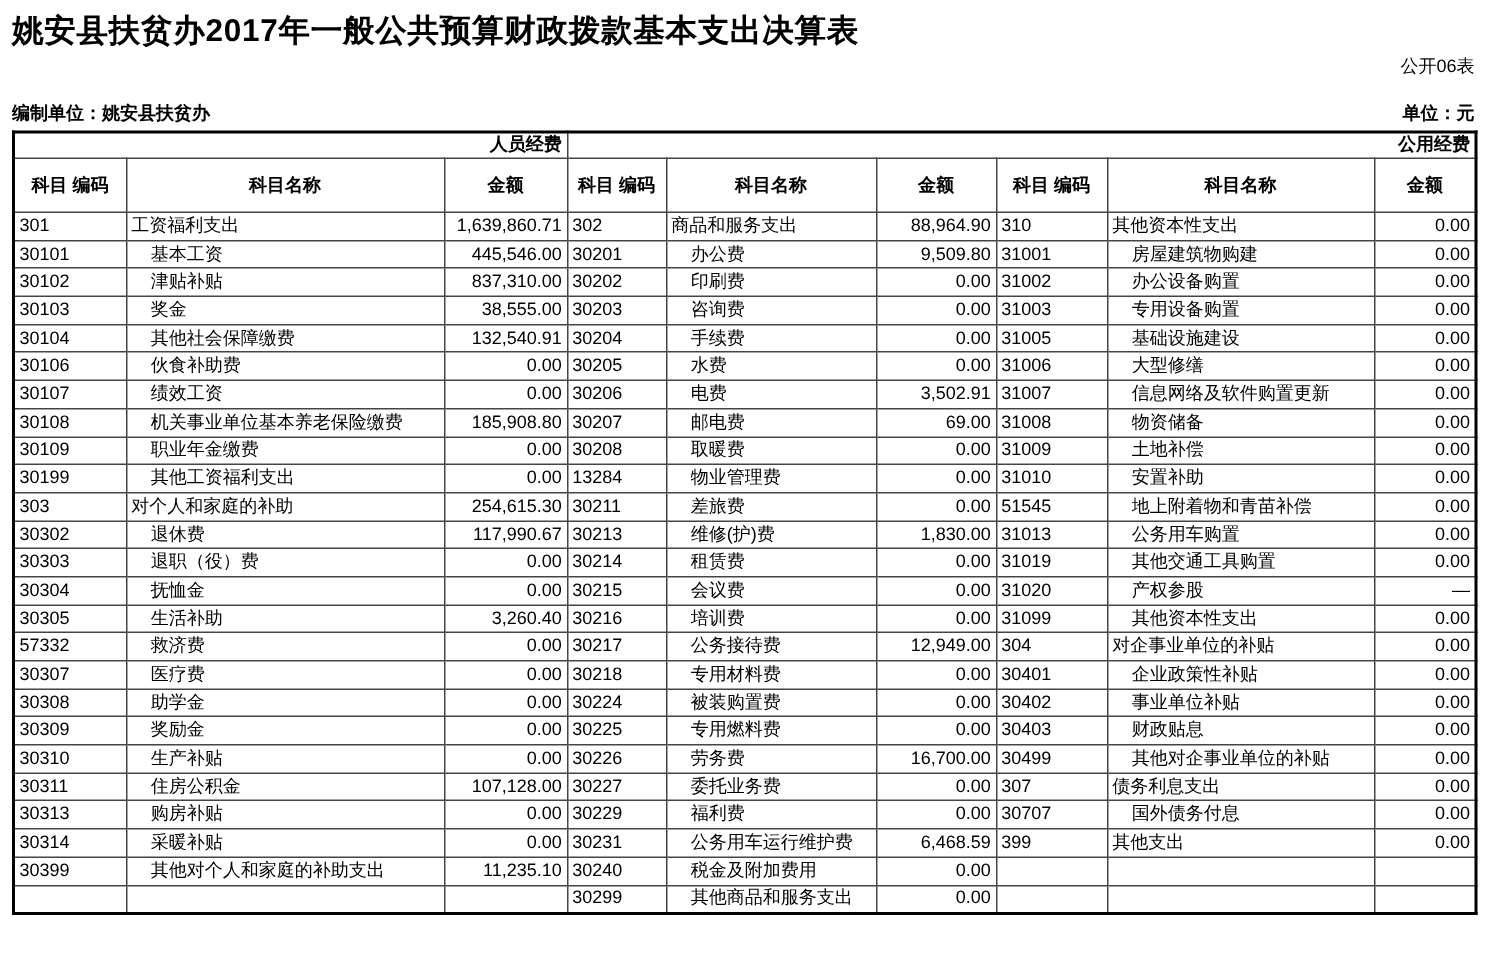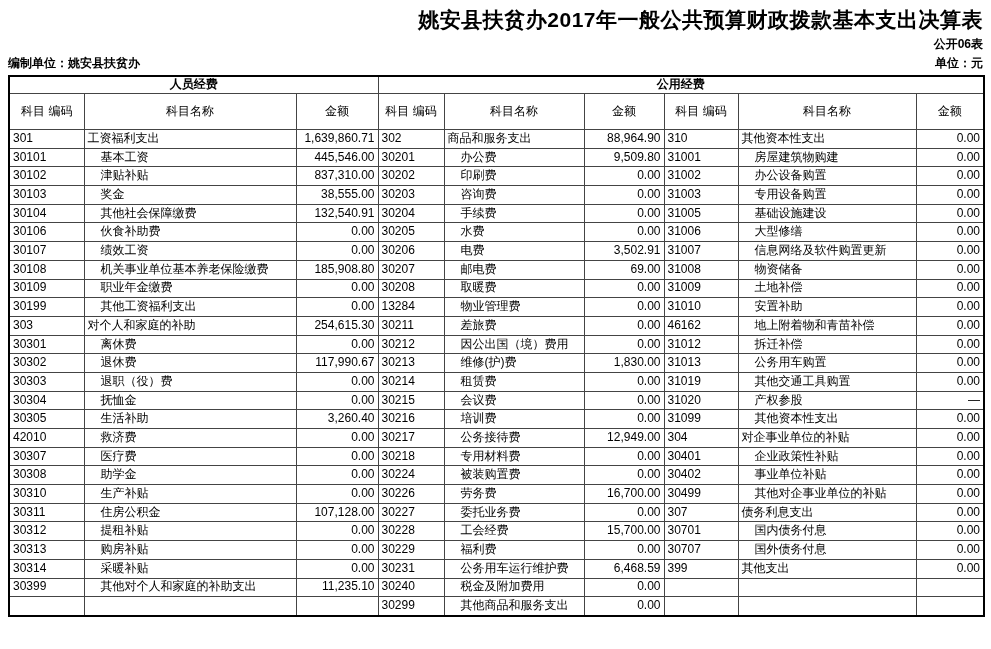--- a/index.html
+++ b/index.html
@@ -5,30 +5,30 @@
   html, body { margin: 0; padding: 0; background: #fff; }
   body {
     width: 991px; height: 649px;
     font-family: "Liberation Sans", sans-serif;
     color: #000;
     overflow: hidden;
   }
   .page { padding: 0 8px; }
   .title {
     margin: 6px 0 2px 0;
-    text-align: right;
+    text-align: left;
     font-size: 21px;
     font-weight: bold;
     letter-spacing: 0.5px;
   }
   .form-no {
     text-align: right;
     font-size: 12px;
-    font-weight: bold;
-    margin: 2px 0 2px 0;
+    font-weight: normal;
+    margin: 2px 0 14px 0;
   }
   .meta-row {
     display: flex;
     justify-content: space-between;
     font-size: 12px;
     font-weight: bold;
     margin: 2px 0 3px 0;
   }
   table.main {
     width: 975px;
@@ -37,24 +37,24 @@
     border: 2px solid #000;
     font-size: 12px;
   }
   table.main th, table.main td {
     border: 1px solid #444;
     padding: 0 3px;
     overflow: hidden;
     white-space: nowrap;
     line-height: 1.15;
   }
-  .group-row th { height: 16px; font-weight: bold; text-align: center; margin-top: 40px; }
+  .group-row th { height: 16px; font-weight: bold; text-align: right; margin-top: 40px; }
   .colhead-row th {
     height: 35px;
-    font-weight: normal;
+    font-weight: bold;
     text-align: center;
     white-space: pre-line;
     vertical-align: middle;
   }
   tbody td { height: 17.7px; }
   td.c-code { text-align: left; padding-left: 4px; }
   td.c-name { text-align: left; padding-left: 4px; }
   td.c-name.indent { padding-left: 16px; }
   td.c-amount { text-align: right; padding-right: 4px; }
 </style>
@@ -212,33 +212,22 @@
           <td class="c-name indent">安置补助</td>
           <td class="c-amount">0.00</td>
         </tr>
         <tr>
           <td class="c-code">303</td>
           <td class="c-name">对个人和家庭的补助</td>
           <td class="c-amount">254,615.30</td>
           <td class="c-code">30211</td>
           <td class="c-name indent">差旅费</td>
           <td class="c-amount">0.00</td>
-          <td class="c-code">46162</td>
+          <td class="c-code">51545</td>
           <td class="c-name indent">地上附着物和青苗补偿</td>
-          <td class="c-amount">0.00</td>
-        </tr>
-        <tr>
-          <td class="c-code">30301</td>
-          <td class="c-name indent">离休费</td>
-          <td class="c-amount">0.00</td>
-          <td class="c-code">30212</td>
-          <td class="c-name indent">因公出国（境）费用</td>
-          <td class="c-amount">0.00</td>
-          <td class="c-code">31012</td>
-          <td class="c-name indent">拆迁补偿</td>
           <td class="c-amount">0.00</td>
         </tr>
         <tr>
           <td class="c-code">30302</td>
           <td class="c-name indent">退休费</td>
           <td class="c-amount">117,990.67</td>
           <td class="c-code">30213</td>
           <td class="c-name indent">维修(护)费</td>
           <td class="c-amount">1,830.00</td>
           <td class="c-code">31013</td>
@@ -272,21 +261,21 @@
           <td class="c-name indent">生活补助</td>
           <td class="c-amount">3,260.40</td>
           <td class="c-code">30216</td>
           <td class="c-name indent">培训费</td>
           <td class="c-amount">0.00</td>
           <td class="c-code">31099</td>
           <td class="c-name indent">其他资本性支出</td>
           <td class="c-amount">0.00</td>
         </tr>
         <tr>
-          <td class="c-code">42010</td>
+          <td class="c-code">57332</td>
           <td class="c-name indent">救济费</td>
           <td class="c-amount">0.00</td>
           <td class="c-code">30217</td>
           <td class="c-name indent">公务接待费</td>
           <td class="c-amount">12,949.00</td>
           <td class="c-code">304</td>
           <td class="c-name">对企事业单位的补贴</td>
           <td class="c-amount">0.00</td>
         </tr>
         <tr>
@@ -305,20 +294,31 @@
           <td class="c-name indent">助学金</td>
           <td class="c-amount">0.00</td>
           <td class="c-code">30224</td>
           <td class="c-name indent">被装购置费</td>
           <td class="c-amount">0.00</td>
           <td class="c-code">30402</td>
           <td class="c-name indent">事业单位补贴</td>
           <td class="c-amount">0.00</td>
         </tr>
         <tr>
+          <td class="c-code">30309</td>
+          <td class="c-name indent">奖励金</td>
+          <td class="c-amount">0.00</td>
+          <td class="c-code">30225</td>
+          <td class="c-name indent">专用燃料费</td>
+          <td class="c-amount">0.00</td>
+          <td class="c-code">30403</td>
+          <td class="c-name indent">财政贴息</td>
+          <td class="c-amount">0.00</td>
+        </tr>
+        <tr>
           <td class="c-code">30310</td>
           <td class="c-name indent">生产补贴</td>
           <td class="c-amount">0.00</td>
           <td class="c-code">30226</td>
           <td class="c-name indent">劳务费</td>
           <td class="c-amount">16,700.00</td>
           <td class="c-code">30499</td>
           <td class="c-name indent">其他对企事业单位的补贴</td>
           <td class="c-amount">0.00</td>
         </tr>
@@ -327,31 +327,20 @@
           <td class="c-name indent">住房公积金</td>
           <td class="c-amount">107,128.00</td>
           <td class="c-code">30227</td>
           <td class="c-name indent">委托业务费</td>
           <td class="c-amount">0.00</td>
           <td class="c-code">307</td>
           <td class="c-name">债务利息支出</td>
           <td class="c-amount">0.00</td>
         </tr>
         <tr>
-          <td class="c-code">30312</td>
-          <td class="c-name indent">提租补贴</td>
-          <td class="c-amount">0.00</td>
-          <td class="c-code">30228</td>
-          <td class="c-name indent">工会经费</td>
-          <td class="c-amount">15,700.00</td>
-          <td class="c-code">30701</td>
-          <td class="c-name indent">国内债务付息</td>
-          <td class="c-amount">0.00</td>
-        </tr>
-        <tr>
           <td class="c-code">30313</td>
           <td class="c-name indent">购房补贴</td>
           <td class="c-amount">0.00</td>
           <td class="c-code">30229</td>
           <td class="c-name indent">福利费</td>
           <td class="c-amount">0.00</td>
           <td class="c-code">30707</td>
           <td class="c-name indent">国外债务付息</td>
           <td class="c-amount">0.00</td>
         </tr>

